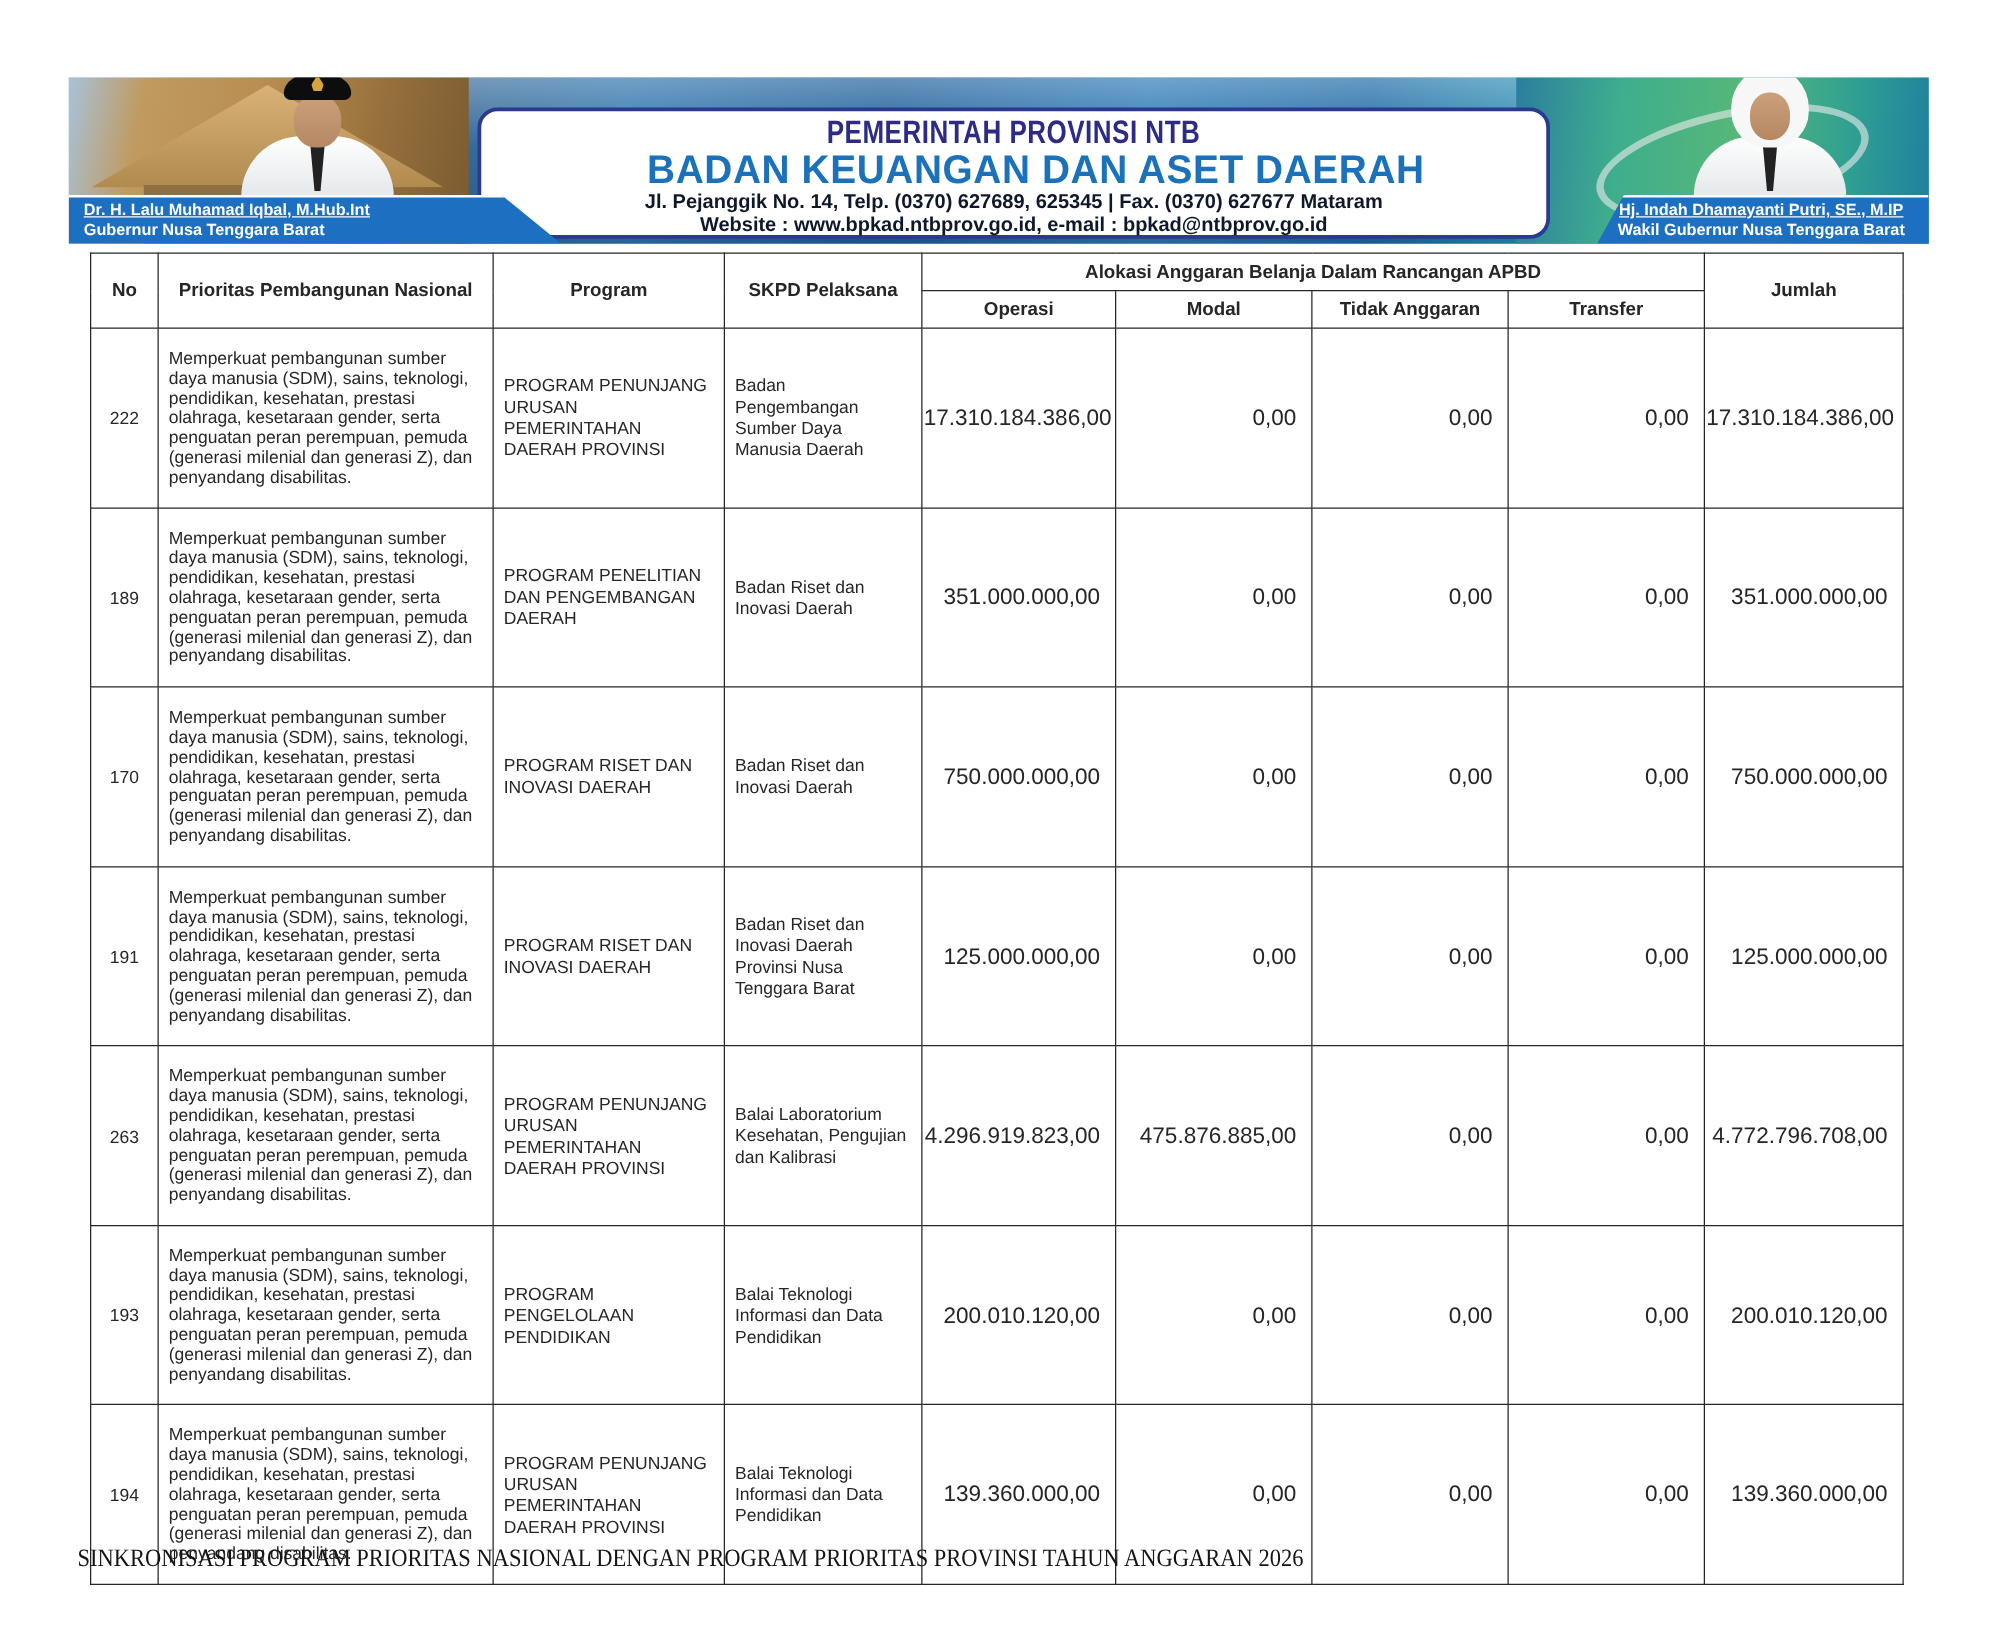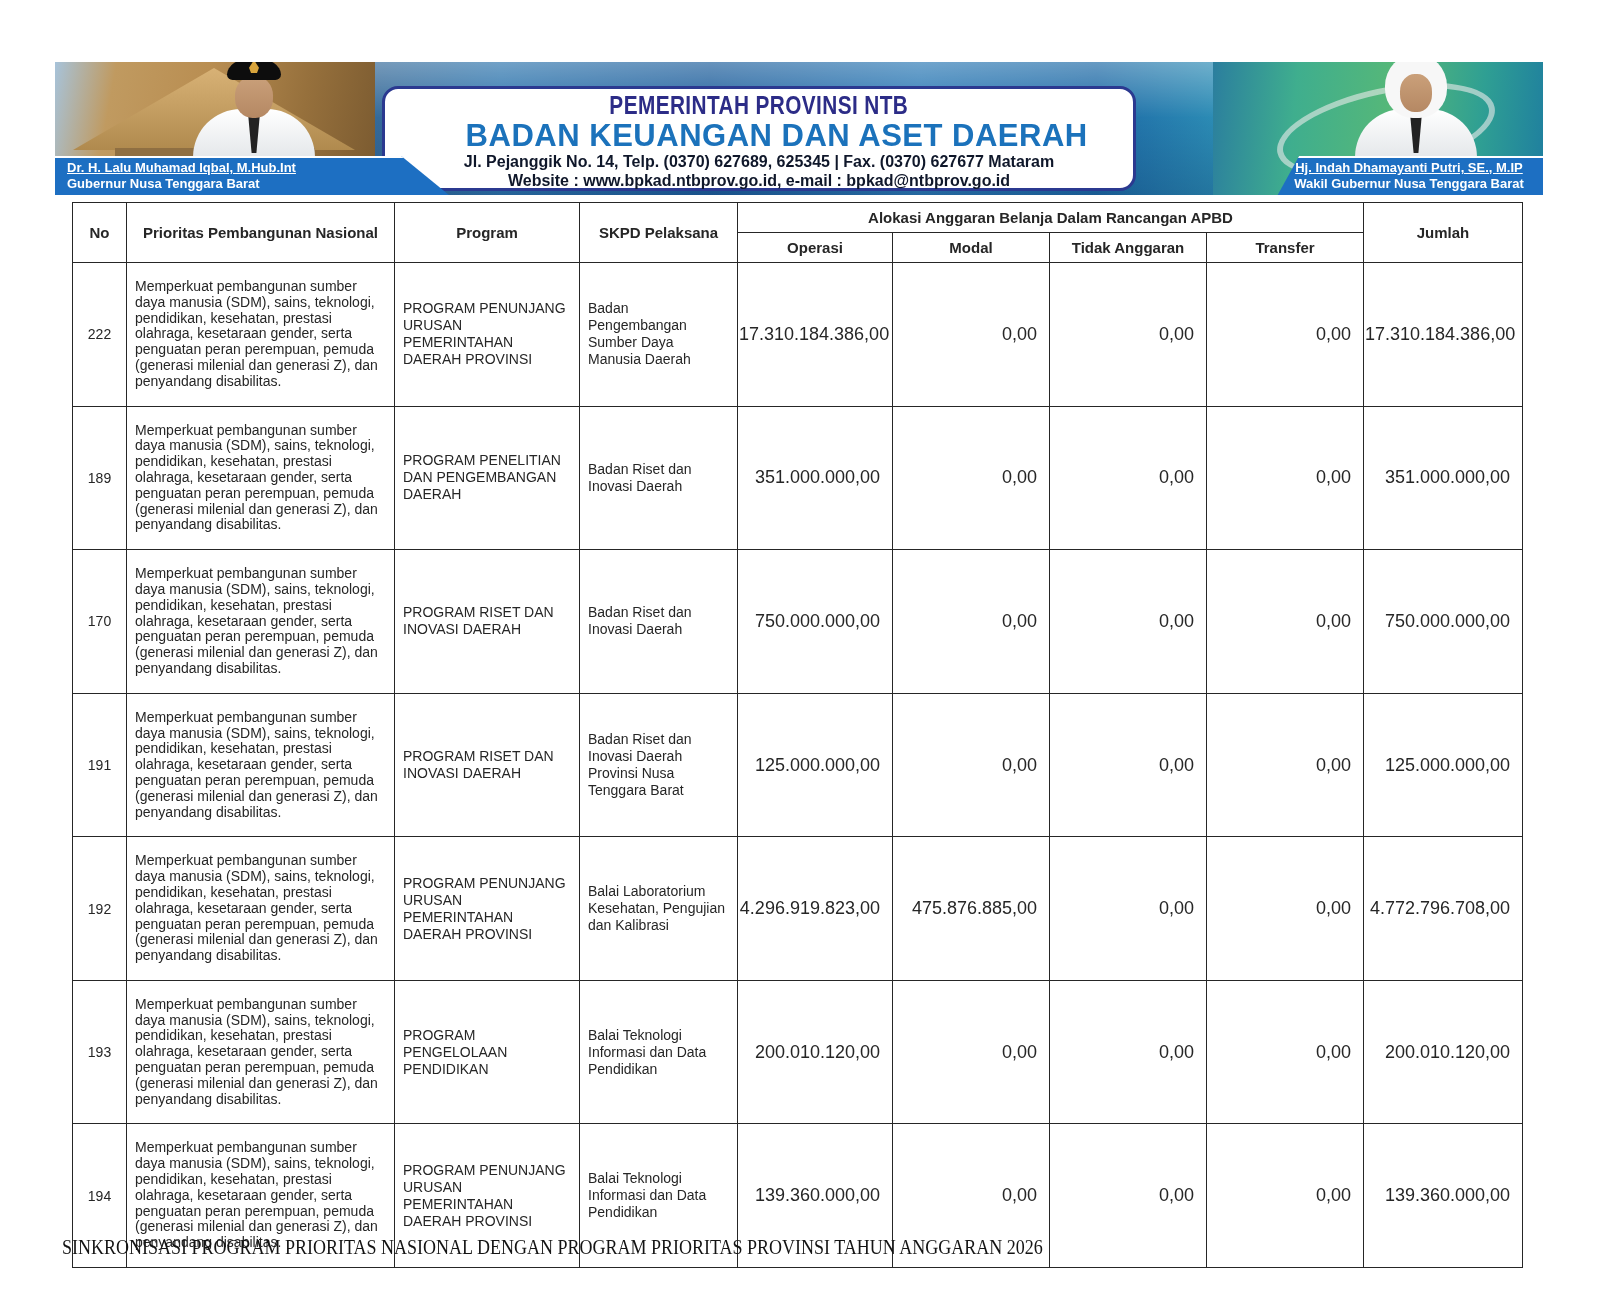--- a/index.html
+++ b/index.html
@@ -44,21 +44,21 @@
   
   .ribbon{position:absolute;bottom:0;background:var(--ribbon-bg,#1d6fc2);color:#fff;font-weight:bold;
     font-size:13px;line-height:16px;padding:2px 12px 3px 12px;z-index:5;border-top:2px solid #ffffff;
     box-sizing:border-box;}
   .ribbon-left{left:0;width:398px;clip-path:polygon(0 0,87% 0,99% 100%,0 100%);}
   .ribbon-right{right:0;width:268px;text-align:center;clip-path:polygon(9% 0,100% 0,100% 100%,1% 100%);}
   .ribbon-name{text-decoration:underline;white-space:nowrap;}
   .ribbon-title{white-space:nowrap;}
 
   
-  .org-box{position:absolute;left:327px;top:24px;width:754px;height:105px;background:#ffffff;
+  .org-box{position:absolute;left:327px;top:24px;width:858px;height:105px;background:#ffffff;
     border:3px solid #2b3990;border-radius:16px;text-align:center;box-sizing:border-box;
     padding-top:2px;z-index:4;}
   .org-gov{font-size:26px;font-weight:bold;color:var(--gov-color,#2c2c87);line-height:28px;}
   .org-gov>span{display:inline-block;transform:scaleX(0.80);letter-spacing:0.5px;}
   .org-agency{font-size:32px;font-weight:bold;color:var(--agency-color,#1b72bb);line-height:33px;margin-left:36px;}
   .org-agency>span{display:inline-block;transform:scaleX(0.97);letter-spacing:0.5px;}
   .org-address,.org-contact{font-size:16px;font-weight:bold;color:#0f172a;line-height:19px;}
 
   
   .budget-table{position:absolute;left:72px;top:202px;width:1450px;border-collapse:collapse;
@@ -201,21 +201,21 @@
           <td class="cell-prioritas">Memperkuat pembangunan sumber daya manusia (SDM), sains, teknologi, pendidikan, kesehatan, prestasi olahraga, kesetaraan gender, serta penguatan peran perempuan, pemuda (generasi milenial dan generasi Z), dan penyandang disabilitas.</td>
           <td class="cell-program">PROGRAM RISET DAN INOVASI DAERAH</td>
           <td class="cell-skpd">Badan Riset dan Inovasi Daerah Provinsi Nusa Tenggara Barat</td>
           <td class="cell-money">125.000.000,00</td>
           <td class="cell-money">0,00</td>
           <td class="cell-money">0,00</td>
           <td class="cell-money">0,00</td>
           <td class="cell-money">125.000.000,00</td>
         </tr>
         <tr>
-          <td class="cell-no">192</td>
+          <td class="cell-no">263</td>
           <td class="cell-prioritas">Memperkuat pembangunan sumber daya manusia (SDM), sains, teknologi, pendidikan, kesehatan, prestasi olahraga, kesetaraan gender, serta penguatan peran perempuan, pemuda (generasi milenial dan generasi Z), dan penyandang disabilitas.</td>
           <td class="cell-program">PROGRAM PENUNJANG URUSAN PEMERINTAHAN DAERAH PROVINSI</td>
           <td class="cell-skpd">Balai Laboratorium Kesehatan, Pengujian dan Kalibrasi</td>
           <td class="cell-money">4.296.919.823,00</td>
           <td class="cell-money">475.876.885,00</td>
           <td class="cell-money">0,00</td>
           <td class="cell-money">0,00</td>
           <td class="cell-money">4.772.796.708,00</td>
         </tr>
         <tr>

